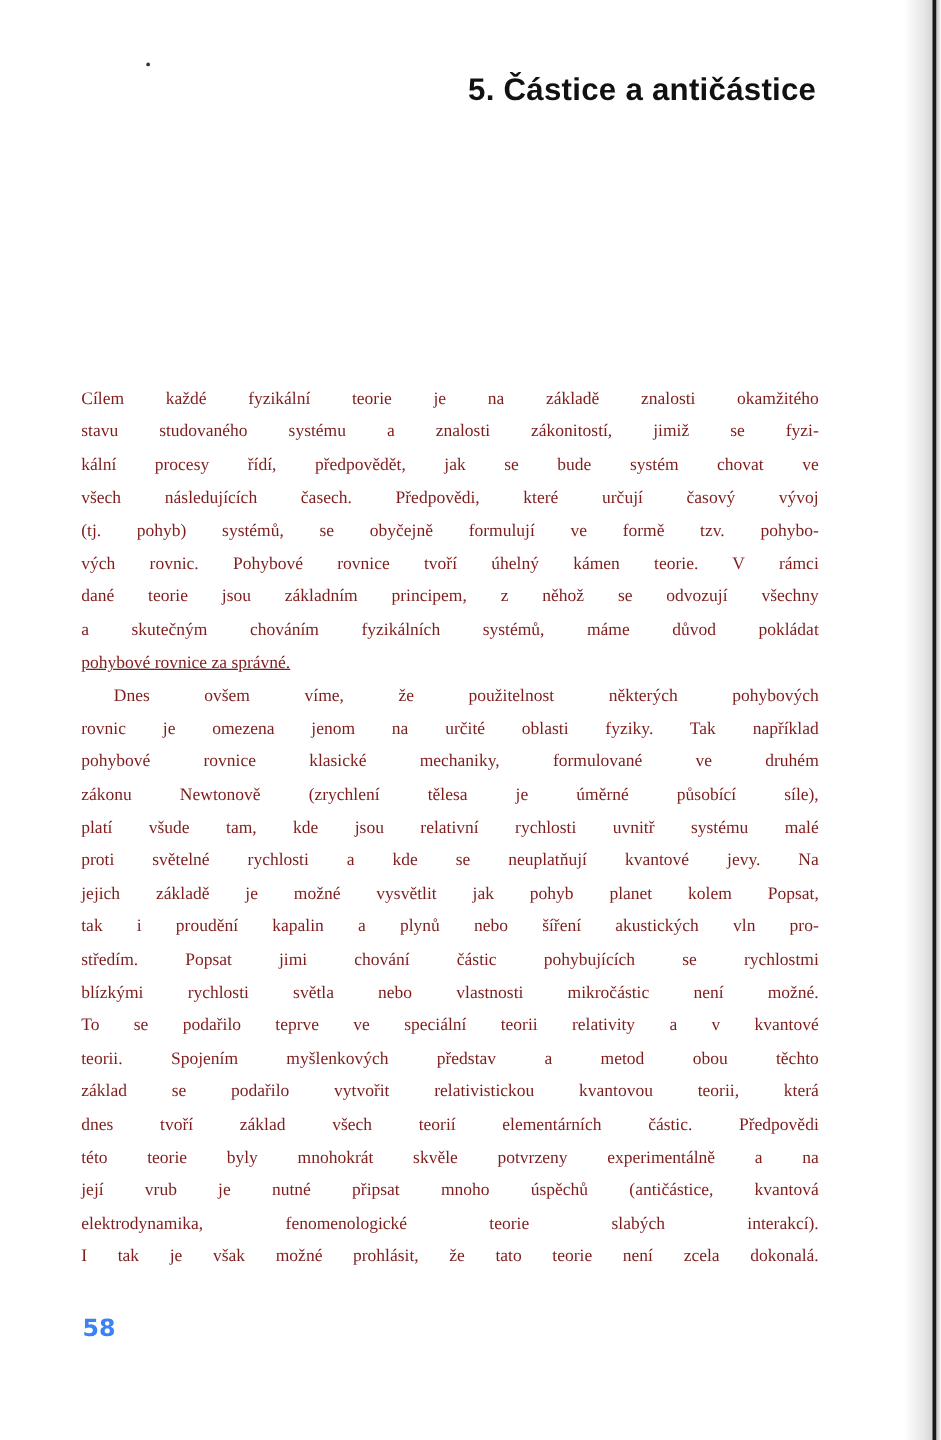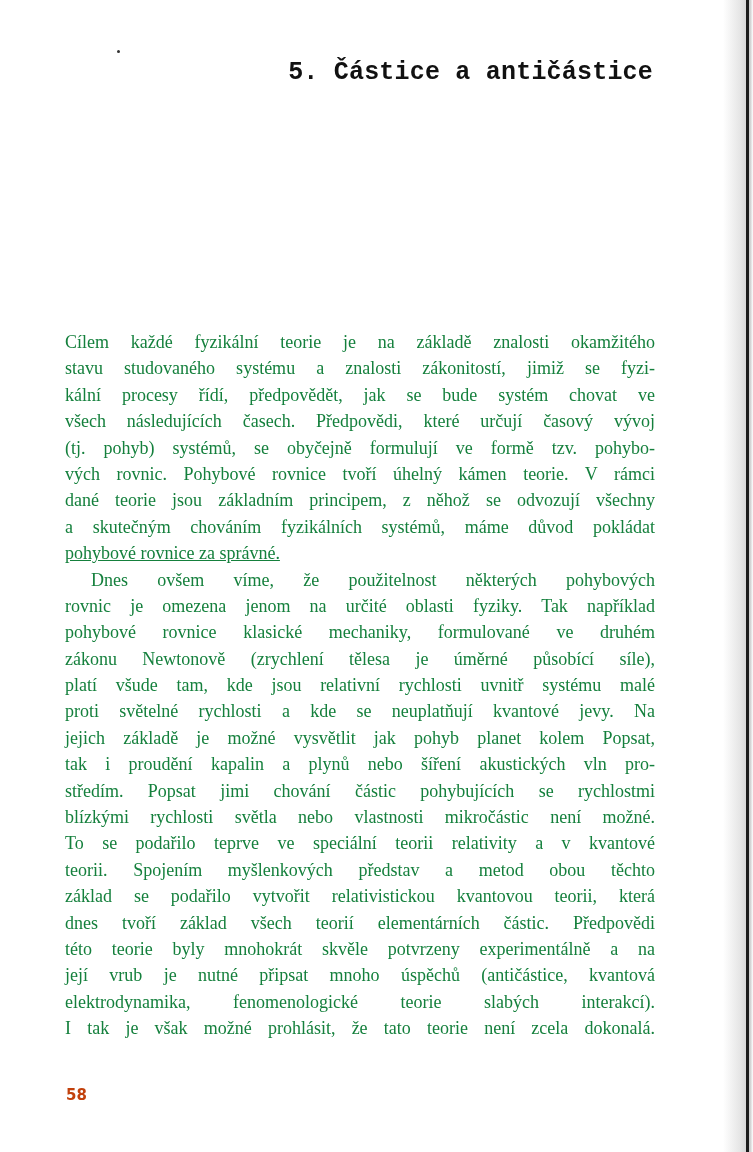--- a/index.html
+++ b/index.html
@@ -43,37 +43,36 @@
     top: 50px;
     width: 3px;
     height: 3px;
     border-radius: 50%;
     background: #333;
   }
   .chapter-title {
     position: absolute;
     top: 58px;
     right: 100px;
-    font-family: Liberation Mono, monospace;
+    font-family: Liberation Sans, sans-serif;
     font-weight: bold;
     font-size: 25px;
     letter-spacing: 0.2px;
     color: #111;
     white-space: nowrap;
   }
   .body-text {
     position: absolute;
     left: 65px;
     top: 307px;
     width: 590px;
-    font-size: 18px;
+    font-size: 14px;
     line-height: 26.4px;
     text-align: justify;
-    color: #15803d;
-    margin-top: 22px;
+    color: #7f1d1d;
   }
   .body-text p {
     margin: 0;
   }
   .line {
     display: block;
     text-align: justify;
     text-align-last: justify;
     white-space: nowrap;
     height: 26.4px;
@@ -81,25 +80,25 @@
   .line.last {
     text-align-last: left;
     text-decoration: underline;
   }
   .indent {
     padding-left: 26px;
   }
   .page-number {
     position: absolute;
     left: 66px;
-    top: 1086px;
+    top: 1052px;
     font-family: "DejaVu Sans", "Liberation Sans", sans-serif;
     font-weight: bold;
-    font-size: 15px;
-    color: #c2410c;
+    font-size: 19px;
+    color: #3b82f6;
   }
 </style>
 </head>
 <body>
 
 <div class="page">
   <div class="speck"></div>
   <div class="binding-shade"></div>
   <div class="binding-line"></div>
 

